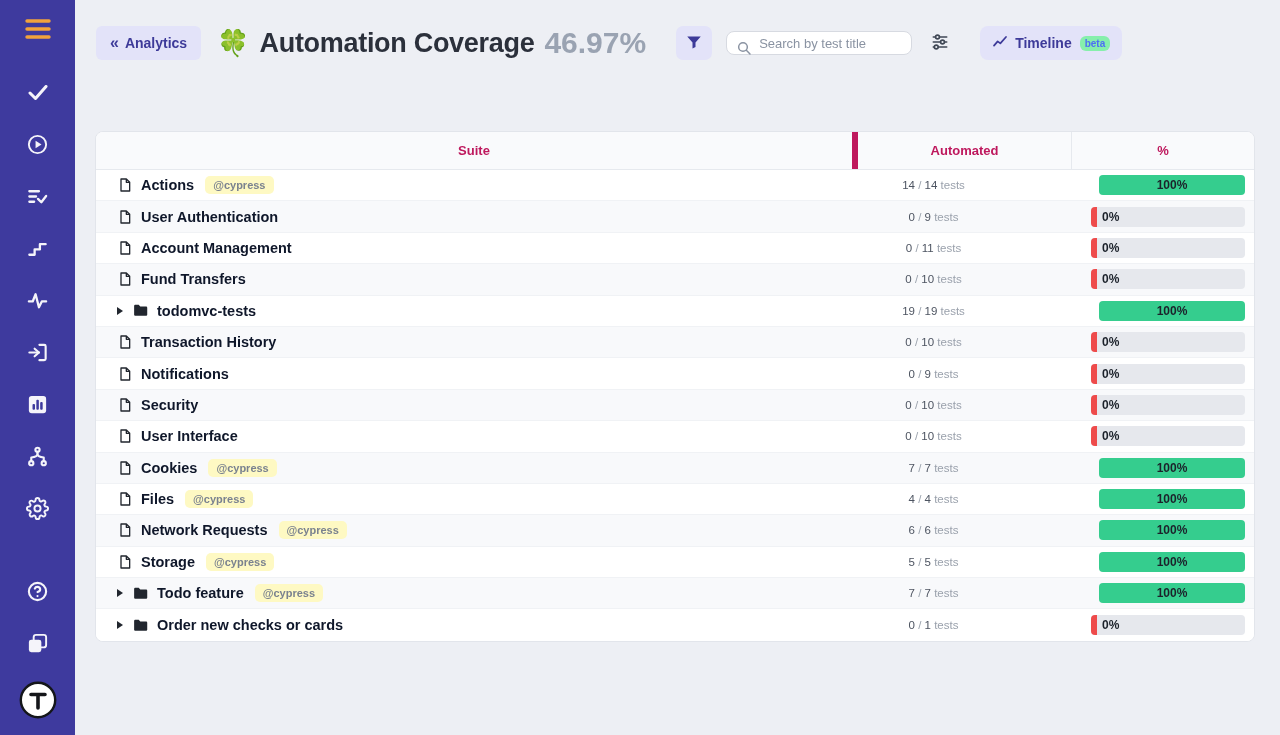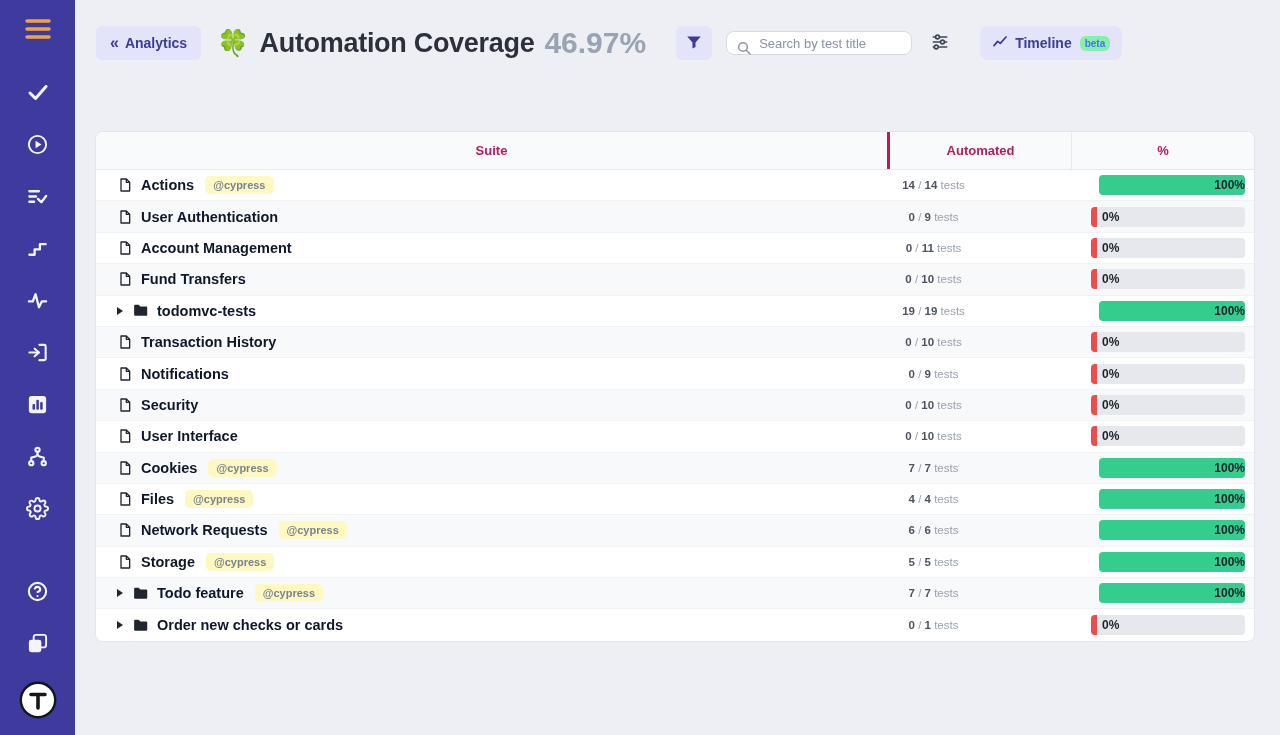--- a/index.html
+++ b/index.html
@@ -29,37 +29,37 @@
   .search-input::placeholder { color:#8a93a2; }
   .search-ico { position:absolute; left:10px; top:9px; display:flex; }
   .sliders-btn { margin-left:14px; background:none; border:none; cursor:pointer; padding:4px; display:flex; }
   .timeline-btn { margin-left:26px; border-radius:8px; padding:0 12px; }
   .beta-badge { background:#86efac; color:#4c6ef5; font-size:10px; font-weight:700; padding:2px 5px; border-radius:6px; margin-left:1px; }
 
   
   .card { margin:71px 25px 0 20px; background:#fff; border:1px solid #e2e5eb; border-radius:8px; overflow:hidden; }
   .thead { display:flex; height:38px; background:#f9fafc; border-bottom:1px solid #e6e9ee; align-items:center; font-size:13px; font-weight:700; color:#be185d; }
   .th-suite { flex:1; text-align:center; }
-  .th-auto { width:185px; height:100%; display:flex; align-items:center; justify-content:center; border-left:3px solid #be185d; border-right:1px solid #e6e9ee; }
+  .th-auto { width:220px; height:100%; display:flex; align-items:center; justify-content:center; border-left:6px solid #be185d; border-right:1px solid #e6e9ee; }
   .th-pct { width:182px; text-align:center; }
 
   .trow { display:flex; align-items:center; height:31.4px; border-bottom:1px solid #f0f2f5; background:#fff; cursor:default; }
   .trow:last-child { border-bottom:none; }
   .trow.alt { background:#f8f9fb; }
   .cell-suite { flex:1; display:flex; align-items:center; padding-left:21px; min-width:0; }
   .caret { width:0; height:0; border-left:6px solid #21262e; border-top:4.5px solid transparent; border-bottom:4.5px solid transparent; margin-right:9px; cursor:pointer; }
   .icon-file, .icon-folder { display:flex; margin-right:8px; }
   .row-title { font-size:14.5px; font-weight:600; color:#0f172a; white-space:nowrap; cursor:pointer; }
   .trow.folder .row-title { font-weight:700; }
   .tag-badge { margin-left:11px; background:#fef9c3; color:#7a828f; font-size:11px; font-weight:600; padding:3px 8px; border-radius:5px; white-space:nowrap; }
   .cell-auto { width:185px; padding-right:92px; text-align:center; font-size:11.5px; color:#9aa1ac; white-space:nowrap; }
-  .cell-auto .num { color:#4d5461; font-weight:700;margin-top:28px; }
+  .cell-auto .num { color:#4d5461; font-weight:400;margin-top:28px; }
   .cell-pct { width:182px; padding:0 9px 0 19px; }
   .bar { height:20px; border-radius:4px; display:flex; align-items:center; font-size:12px; font-weight:700; color:#1c222b; overflow:hidden; }
-  .bar.full { background:#35cd8e; justify-content:flex-end;margin-left:8px; }
+  .bar.full { background:#35cd8e; justify-content:center;margin-left:8px; }
   .bar.empty { background:#e6e8ed; }
   .red-sliver { width:6px; align-self:stretch; background:#ee4b4b; margin-right:5px; display:none; }
   .bar.empty .red-sliver { display:block; }
 </style>
 </head>
 <body>
 
 <div class="app">
 
   <aside class="sidebar">

